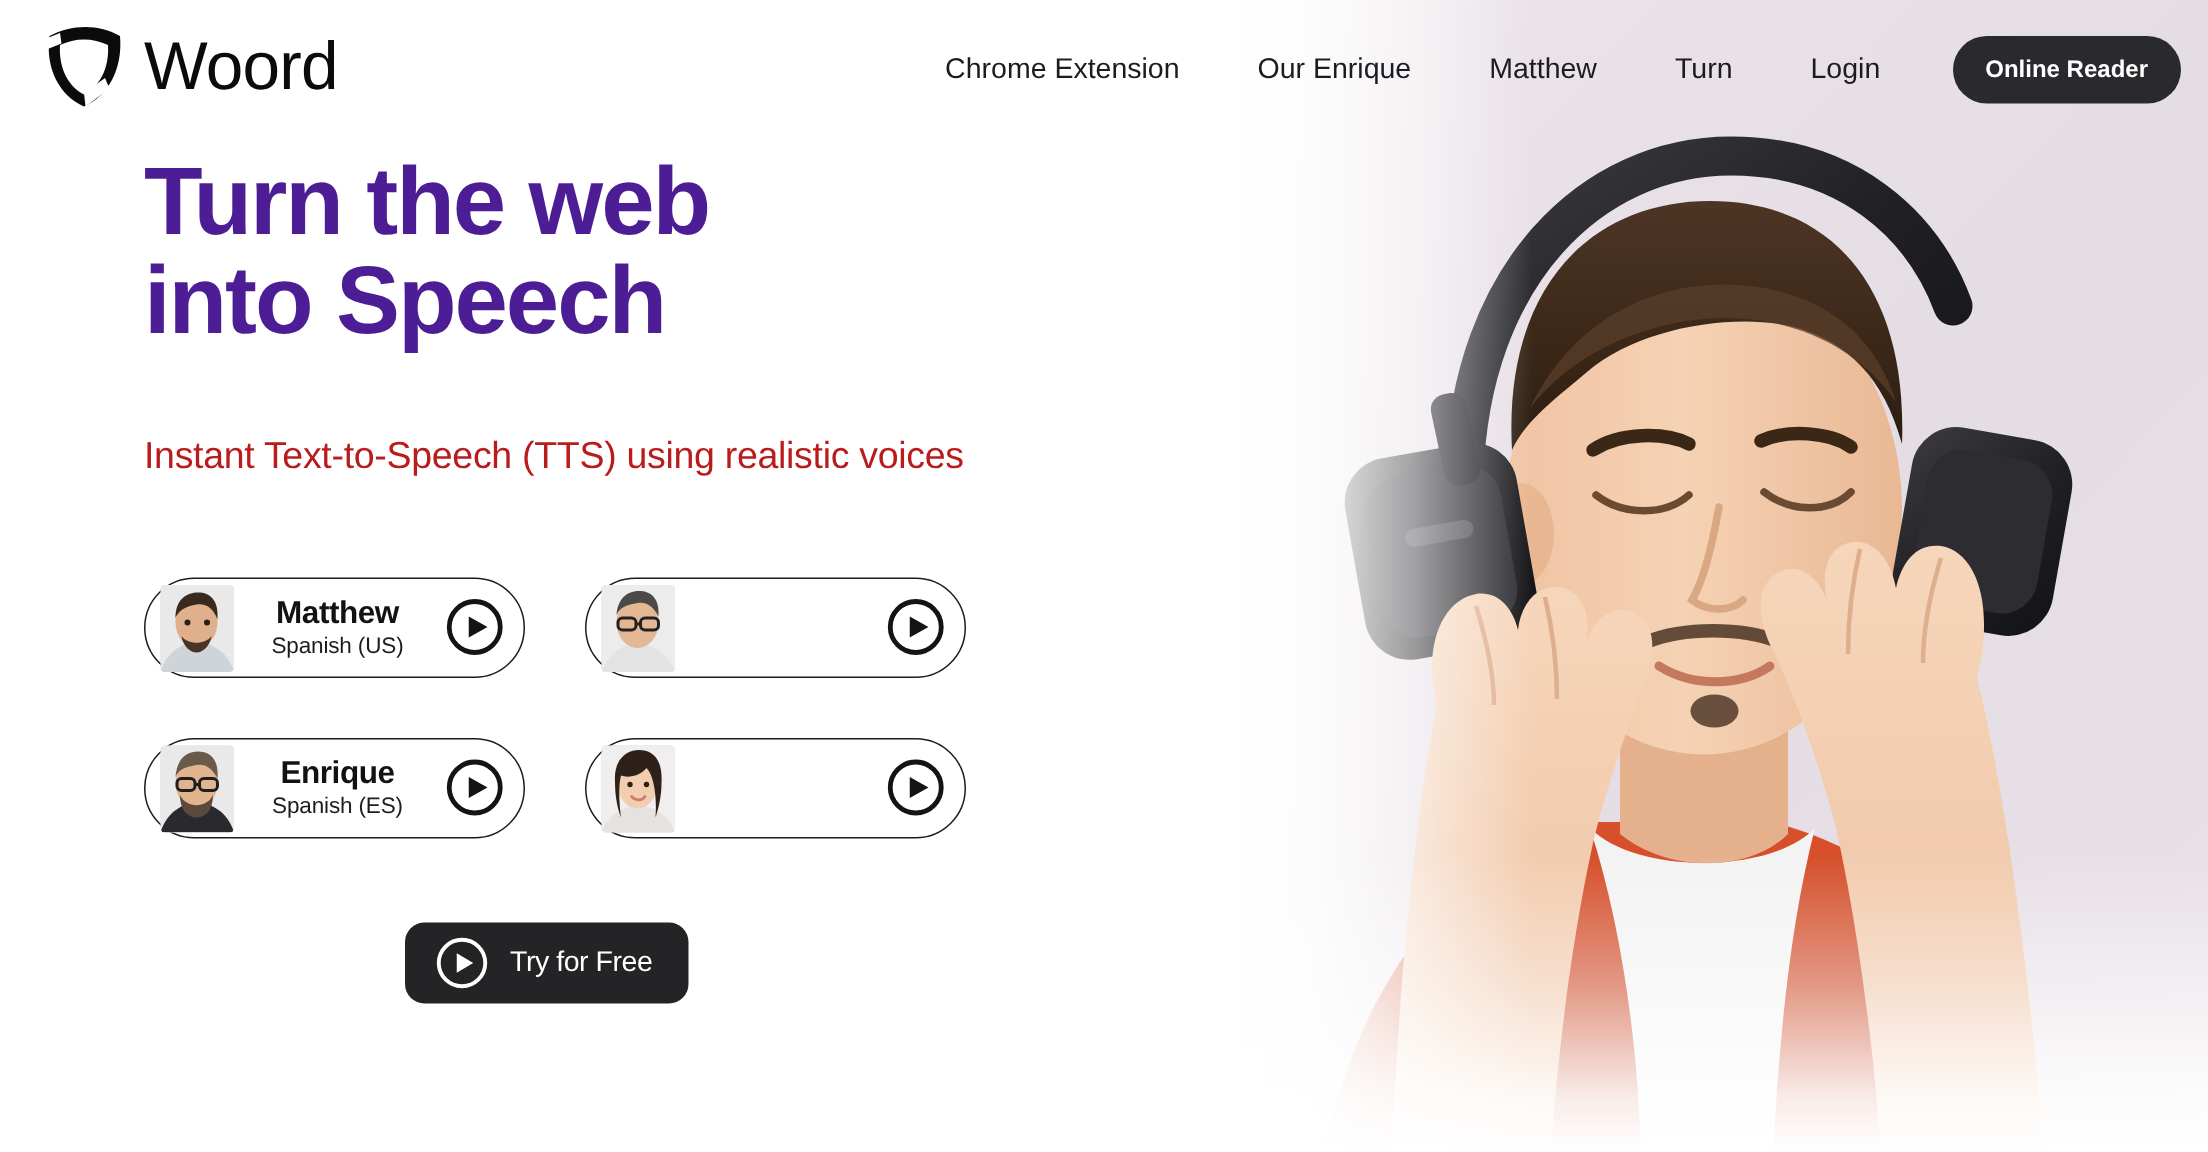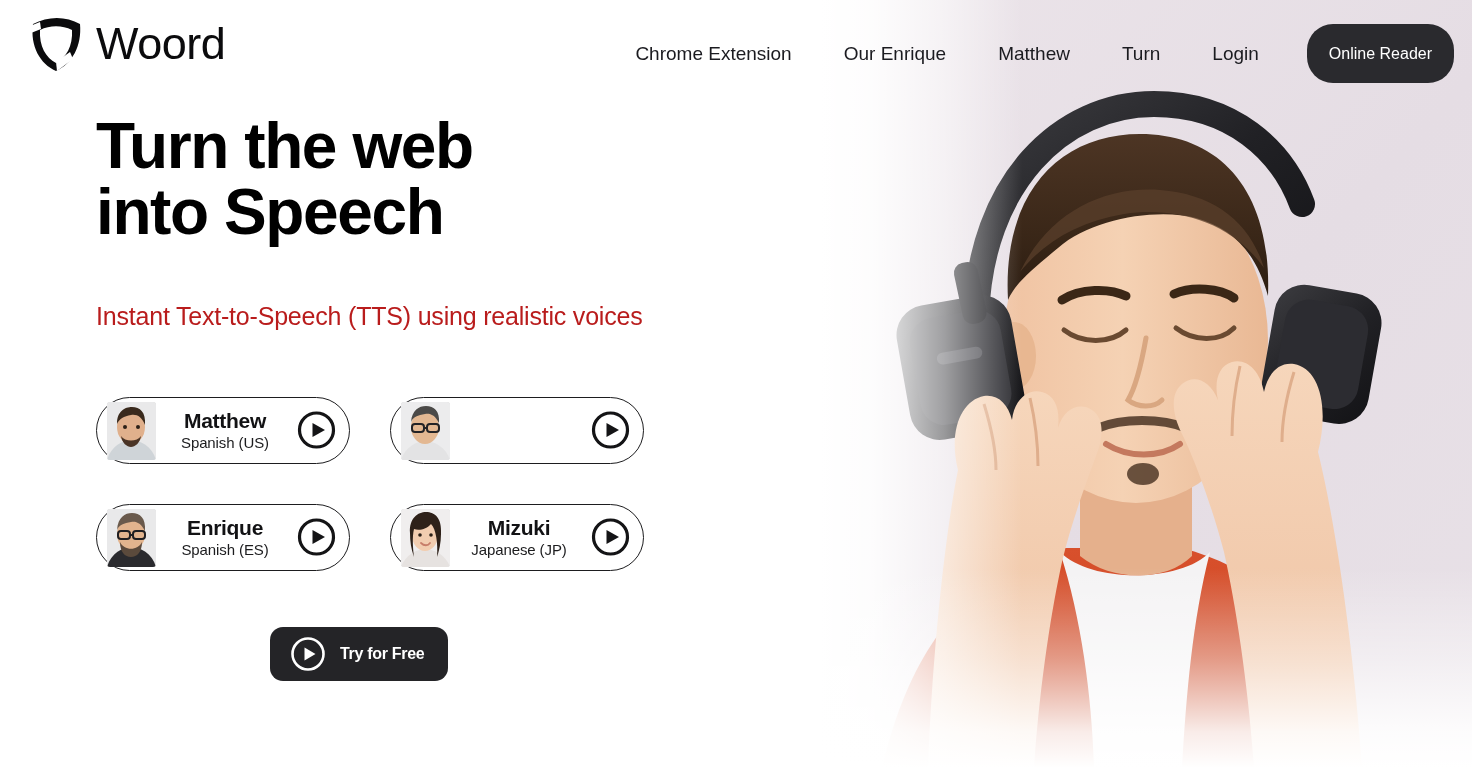--- a/index.html
+++ b/index.html
@@ -51,31 +51,31 @@
     position:absolute; top:24px; right:18px;
     display:flex; align-items:center; gap:16px;
   }
   .nav-link {
     font-size:19px; color:#1b1b20; text-decoration:none;
     padding:0 18px; line-height:30px; white-space:nowrap;
     cursor:pointer;
   }
   .nav-cta {
     margin-left:14px; background:#2a2a2e; color:#ffffff;
-    font-size:16px; font-weight:400; border:none; border-radius:26px;
-    padding:0 22px; height:59px; line-height:45px;
+    font-size:16px; font-weight:700; border:none; border-radius:26px;
+    padding:0 22px; height:45px; line-height:45px;
     cursor:pointer; white-space:nowrap;
   }
 
   
   .content { position:absolute; left:96px; top:96px; width:640px; z-index:10; }
   .headline {
     font-size:64px; line-height:1.03; font-weight:700;
-    color:#000000; letter-spacing:-1.4px; max-width:470px;
-    margin-top:18px;
+    color:#4c1d95; letter-spacing:-1.4px; max-width:470px;
+    margin-top:6px;
   }
   .subtitle {
     margin-top:56px; font-size:25px; color:#b91c1c; letter-spacing:-0.2px;
     white-space:nowrap;
   }
 
   
   .voice-grid {
     margin-top:66px;
     display:grid; grid-template-columns:254px 254px;
@@ -105,21 +105,21 @@
   }
   .play-circle { position:absolute; right:13px; top:50%; transform:translateY(-50%); }
 
   
   .cta-wrap { margin-top:56px; margin-left:174px; }
   .cta-button {
     display:inline-flex; align-items:center; gap:14px;
     background:#242427; color:#fff; border:none; border-radius:13px;
     height:54px; padding:0 24px 0 20px; cursor:pointer;
   }
-  .cta-label { font-size:16px; font-weight:700; letter-spacing:-0.3px; }
+  .cta-label { font-size:19px; font-weight:400; letter-spacing:-0.3px; }
 </style>
 </head>
 <body>
 
 <div class="page">
 
   <div class="hero-photo">
     <svg viewBox="0 0 710 768" preserveAspectRatio="xMidYMid slice" aria-hidden="true">
       <defs>
         <linearGradient id="bgGrad" x1="0" y1="0" x2="1" y2="1">
@@ -310,24 +310,20 @@
             <rect width="49" height="58" fill="#f0eeee"></rect>
             <path d="M0 58 C 4 46 16 40 24 40 C 33 40 45 46 49 58 Z" fill="#e6e2e0"></path>
             <ellipse cx="24" cy="26" rx="13" ry="16" fill="#f2cdb0"></ellipse>
             <path d="M9 24 C 8 9 17 3 25 3 C 34 3 41 9 40 25 C 40 34 38 42 36 48
                      C 37 34 35 20 30 15 C 26 20 18 22 13 20 C 11 28 12 40 13 48 C 10 40 9 32 9 24 Z" fill="#2e2119"></path>
             <circle cx="19" cy="26" r="1.8" fill="#2b2017"></circle>
               <circle cx="30" cy="26" r="1.8" fill="#2b2017"></circle>
             <path d="M20 34 C 23 37 27 37 29 34" stroke="#c87e6a" stroke-width="1.8" fill="none" stroke-linecap="round"></path>
           </svg>
         </div>
-        <div class="voice-text">
-          <div class="voice-name">Mizuki</div>
-          <div class="voice-lang">Japanese (JP)</div>
-        </div>
         <svg class="play-circle" width="39" height="39" viewBox="0 0 39 39">
           <circle cx="19.5" cy="19.5" r="17" fill="none" stroke="#141416" stroke-width="3.2"></circle>
           <path d="M15.5 12.5 L 28 19.5 L 15.5 26.5 Z" fill="#141416"></path>
         </svg>
       </div>
 
     </div>
 
     <div class="cta-wrap">
       <button class="cta-button">

